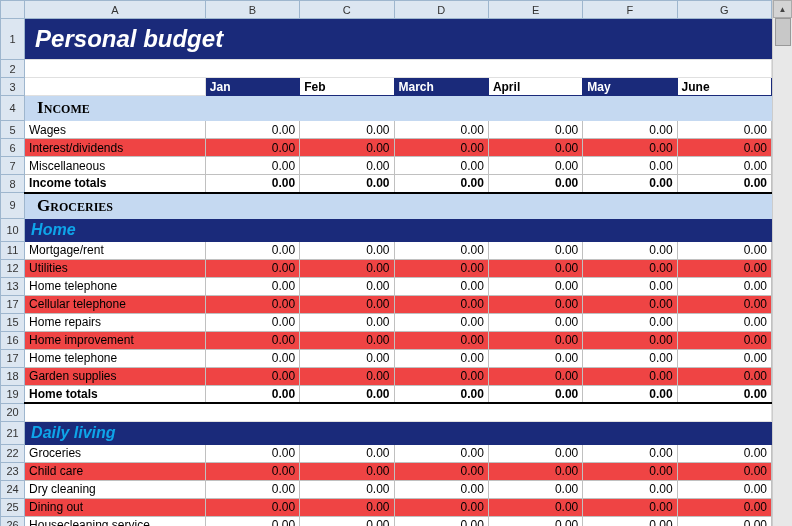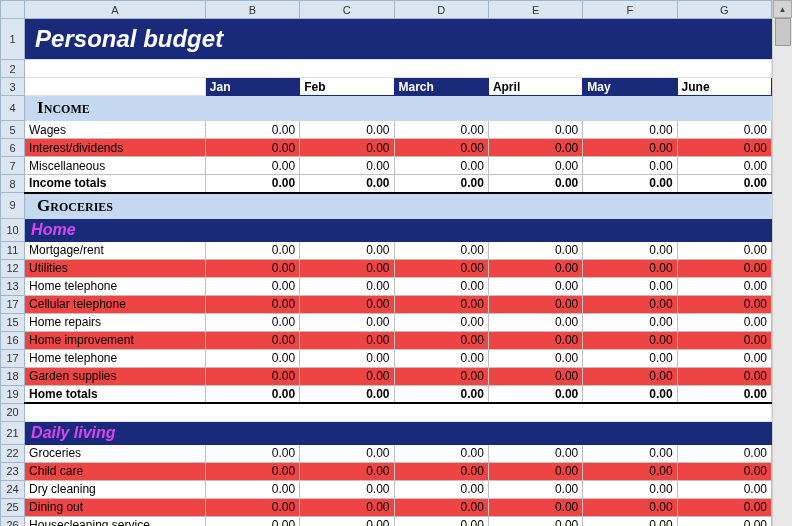--- a/index.html
+++ b/index.html
@@ -124,21 +124,21 @@
     padding: 2px 12px;
     height: 22px;
     border: 1px solid #c5d9f1;
     color: #000;
     font-family: Georgia, 'Times New Roman', serif;
   }
 
   
   tr.r-subsect td.subsectcell {
     background: #1a2a7a;
-    color: #d946ef;
+    color: #0ea5e9;
     font-weight: bold;
     font-style: italic;
     font-size: 16px;
     padding: 2px 6px;
     height: 22px;
     border: 1px solid #1a2a7a;
   }
 
   
   tr.r-total td.cell {

